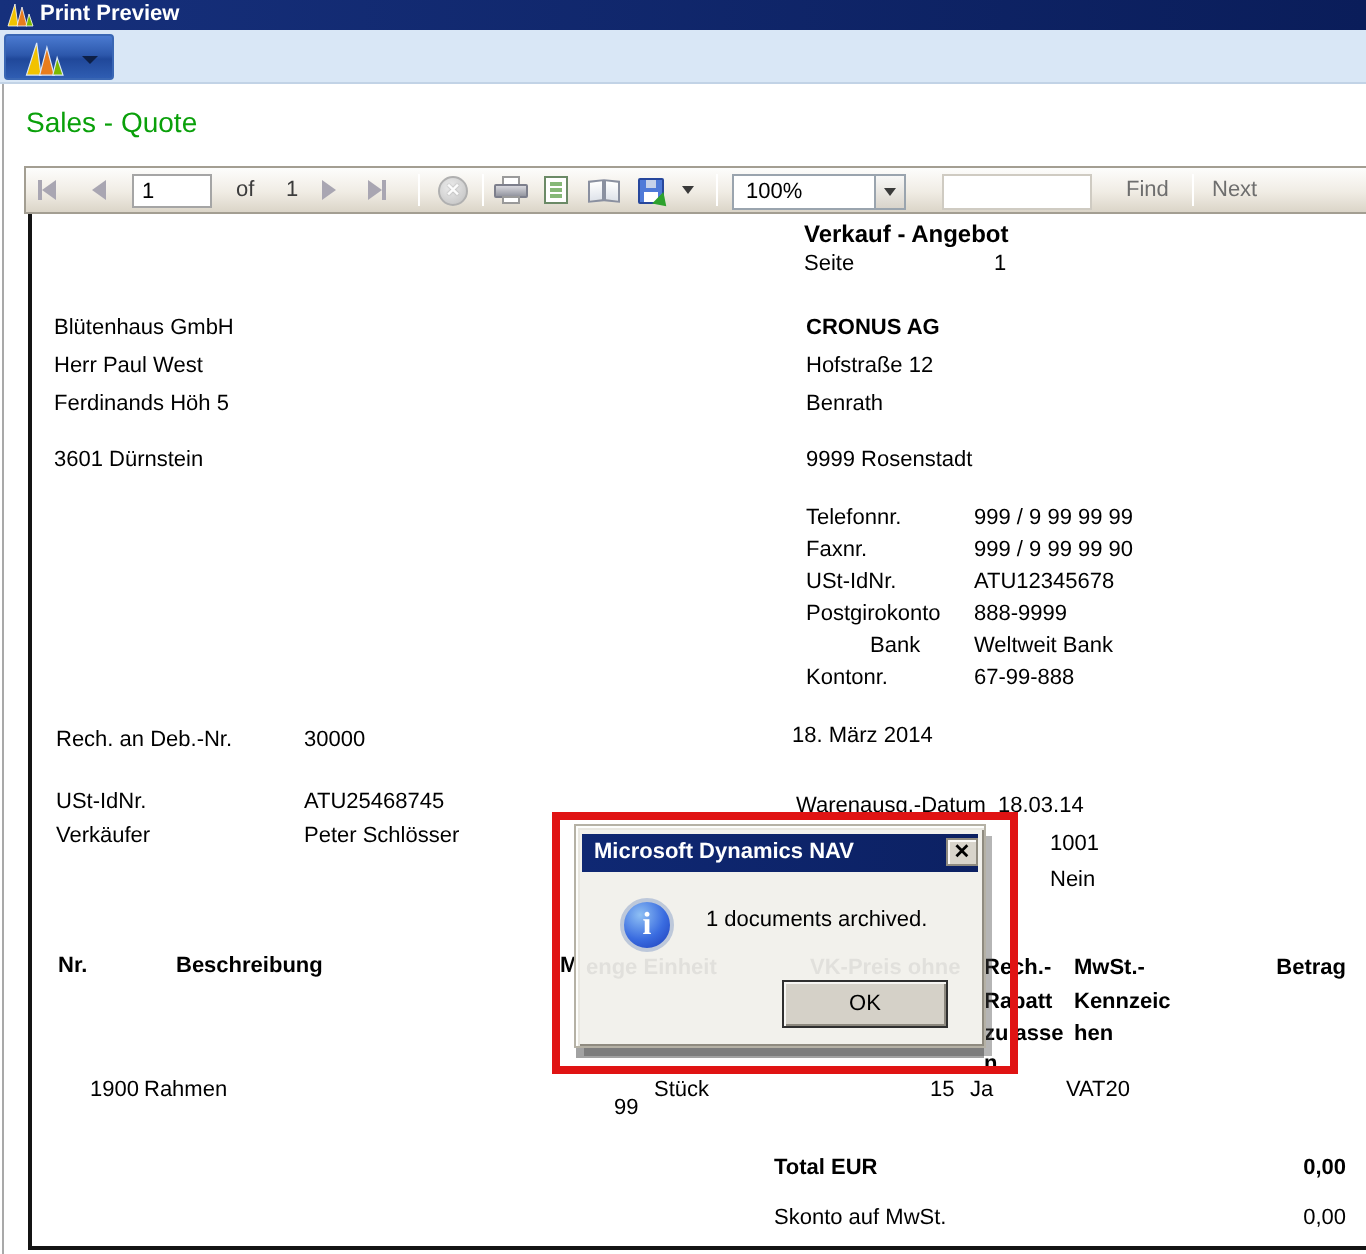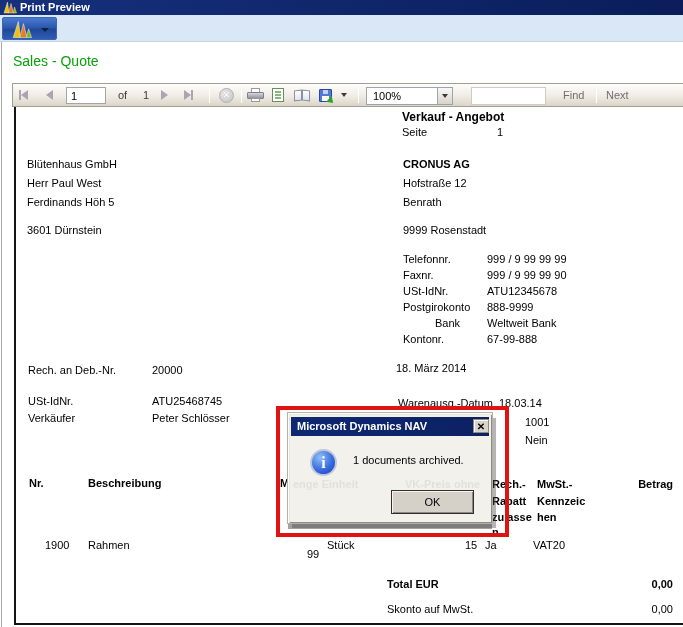--- a/index.html
+++ b/index.html
@@ -181,21 +181,21 @@
   <div class="rtxt" style="left:487px; top:285px;">ATU12345678</div>
   <div class="rtxt" style="left:403px; top:301px;">Postgirokonto</div>
   <div class="rtxt" style="left:487px; top:301px;">888-9999</div>
   <div class="rtxt" style="left:403px; top:317px;margin-left:32px;">Bank</div>
   <div class="rtxt" style="left:487px; top:317px;">Weltweit Bank</div>
   <div class="rtxt" style="left:403px; top:333px;">Kontonr.</div>
   <div class="rtxt" style="left:487px; top:333px;">67-99-888</div>
 
   <div class="rtxt" style="left:396px; top:362px;">18. März 2014</div>
   <div class="rtxt" style="left:28px; top:364px;">Rech. an Deb.-Nr.</div>
-  <div class="rtxt" style="left:152px; top:364px;">20000</div>
+  <div class="rtxt" style="left:152px; top:364px;">30000</div>
 
   <div class="rtxt" style="left:28px; top:395px;">USt-IdNr.</div>
   <div class="rtxt" style="left:152px; top:395px;">ATU25468745</div>
   <div class="rtxt" style="left:28px; top:412px;">Verkäufer</div>
   <div class="rtxt" style="left:152px; top:412px;">Peter Schlösser</div>
 
   <div class="rtxt" style="left:398px; top:397px;">Warenausg.-Datum</div>
   <div class="rtxt" style="left:499px; top:397px;">18.03.14</div>
   <div class="rtxt" style="left:525px; top:416px;">1001</div>
   <div class="rtxt" style="left:525px; top:434px;">Nein</div>
@@ -206,21 +206,21 @@
   <div class="rtxt b" style="left:492px; top:478px;">Rech.-</div>
   <div class="rtxt b" style="left:492px; top:495px;">Rabatt</div>
   <div class="rtxt b" style="left:492px; top:511px;">zulasse</div>
   <div class="rtxt b" style="left:492px; top:526px;">n</div>
   <div class="rtxt b" style="left:537px; top:478px;">MwSt.-</div>
   <div class="rtxt b" style="left:537px; top:495px;">Kennzeic</div>
   <div class="rtxt b" style="left:537px; top:511px;">hen</div>
   <div class="rtxt b r-right" style="right:10px; top:478px;">Betrag</div>
 
   <div class="rtxt" style="left:45px; top:539px;">1900</div>
-  <div class="rtxt" style="left:88px; top:539px;">Rahmen</div>
+  <div class="rtxt" style="left:72px; top:539px;">Rahmen</div>
   <div class="rtxt" style="left:307px; top:548px;text-align:center;">99</div>
   <div class="rtxt" style="left:327px; top:539px;">Stück</div>
   <div class="rtxt" style="left:465px; top:539px;">15</div>
   <div class="rtxt" style="left:485px; top:539px;">Ja</div>
   <div class="rtxt" style="left:533px; top:539px;">VAT20</div>
 
   <div class="rtxt b" style="left:387px; top:578px;">Total EUR</div>
   <div class="rtxt b r-right" style="right:10px; top:578px;">0,00</div>
   <div class="rtxt" style="left:387px; top:603px;">Skonto auf MwSt.</div>
   <div class="rtxt r-right" style="right:10px; top:603px;">0,00</div>

